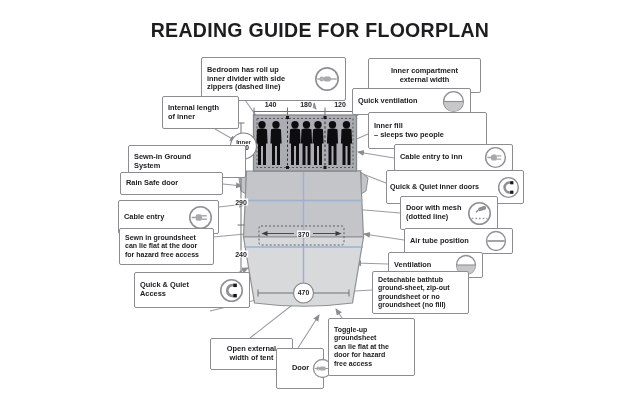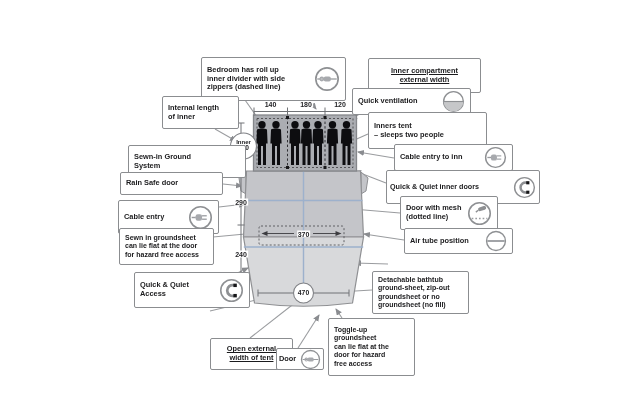--- a/index.html
+++ b/index.html
@@ -6,21 +6,21 @@
   .stage{position:relative;width:640px;height:400px;background:#fff;overflow:hidden;
          font-family:"Liberation Sans",sans-serif;}
   .title{position:absolute;left:0;right:0;top:19px;text-align:center;
          font-size:19.5px;font-weight:bold;letter-spacing:.3px;color:#1d1d1f;}
   .overlay{position:absolute;left:0;top:0;}
   .co{position:absolute;box-sizing:border-box;background:#fff;border:1.4px solid #8b8d90;
       border-radius:2px;color:#1b1b1d;font-weight:bold;display:flex;align-items:center;
       padding:2px 5px;}
   .co .lbl{white-space:pre-line;font-size:7.4px;line-height:1.18;}
   .co.small .lbl{font-size:7px;line-height:1.2;}
-  .co.center{justify-content:center;text-align:center;text-decoration:underline;}
+  .co.center{justify-content:center;text-align:center;}
   .co.withicon{justify-content:space-between;gap:3px;}
   .ic{flex:none;display:block;}
   .dim{position:absolute;transform:translate(-50%,-50%);font-weight:bold;font-size:7px;
        color:#232326;background:#fff;padding:0 1px;line-height:1;white-space:nowrap;}
   .dim.nobg{background:transparent;}
   .circletext{position:absolute;transform:translate(-50%,-50%);background:transparent;
        text-align:center;line-height:1.05;font-weight:bold;color:#232326;}
   .circletext .t1{display:block;font-size:6px;}
   .circletext .t2{display:block;font-size:6.6px;}
   .hidden-defs{position:absolute;width:0;height:0;overflow:hidden;}
@@ -65,20 +65,21 @@
     </g>
     <g id="person" fill="#0d0d10">
       <circle cx="0" cy="3.8" r="3.7"></circle>
       <path d="M-5,8.6 C-2.5,7.2 2.5,7.2 5,8.6 L5.6,22.5 L4,22.5 L4,44 L1,44 L1,25 L-1,25 L-1,44 L-4,44 L-4,22.5 L-5.6,22.5 Z"></path>
     </g>
   </defs>
 </svg>
 
 <div class="stage">
 
+  <div class="title">READING GUIDE FOR FLOORPLAN</div>
 
   <svg class="overlay" width="640" height="400" viewBox="0 0 640 400">
     <defs>
       <marker id="ah" markerWidth="8" markerHeight="8" refX="6" refY="3" orient="auto" markerUnits="userSpaceOnUse">
         <path d="M0,0 L7,3 L0,6 Z" fill="#8a8c90"></path>
       </marker>
     </defs>
 
     <g stroke="#9a9c9f" stroke-width="1.1" fill="none">
       <path d="M245,100 L286,158" marker-end="url(#ah)"></path>
@@ -193,37 +194,37 @@
   </div>
 
   <div class="co withicon" style="left:352px;top:88px;width:119px;height:27px">
     <span class="lbl">Quick ventilation</span>
     <svg class="ic" width="23" height="23" viewBox="0 0 24 24">
         <use href="#sym-vent"></use>
       </svg>
   </div>
 
   <div class="co" style="left:368px;top:112px;width:119px;height:37px">
-    <span class="lbl">Inners tent
+    <span class="lbl">Inner fill
 – sleeps two people</span>
   </div>
 
   <div class="co" style="left:128px;top:145px;width:118px;height:33px">
     <span class="lbl">Sewn-in Ground
 System</span>
   </div>
 
   <div class="co withicon" style="left:394px;top:144px;width:119px;height:27px">
     <span class="lbl">Cable entry to inn</span>
     <svg class="ic" width="23" height="23" viewBox="0 0 24 24">
         <use href="#sym-plug"></use>
       </svg>
   </div>
 
-  <div class="co withicon" style="left:386px;top:170px;width:154px;height:28px;padding:16px 3px">
+  <div class="co withicon" style="left:386px;top:170px;width:138px;height:28px;padding:16px 3px">
     <span class="lbl" style="font-size:7.2px">Quick &amp; Quiet inner doors</span>
     <svg class="ic" width="23" height="23" viewBox="0 0 24 24">
         <use href="#sym-magnet"></use>
       </svg>
   </div>
 
   <div class="co" style="left:120px;top:172px;width:103px;height:23px">
     <span class="lbl">Rain Safe door</span>
   </div>
 
@@ -242,20 +243,26 @@
       </svg>
   </div>
 
   <div class="co withicon" style="left:404px;top:228px;width:109px;height:26px">
     <span class="lbl">Air tube position</span>
     <svg class="ic" width="22" height="22" viewBox="0 0 24 24">
         <use href="#sym-airtube"></use>
       </svg>
   </div>
 
+  <div class="co withicon" style="left:388px;top:252px;width:95px;height:26px">
+    <span class="lbl">Ventilation</span>
+    <svg class="ic" width="22" height="22" viewBox="0 0 24 24">
+        <use href="#sym-vent"></use>
+      </svg>
+  </div>
 
   <div class="co small" style="left:119px;top:228px;width:95px;height:37px">
     <span class="lbl">Sewn in groundsheet
 can lie flat at the door
 for hazard free access</span>
   </div>
 
   <div class="co withicon" style="left:134px;top:272px;width:116px;height:36px">
     <span class="lbl">Quick &amp; Quiet
 Access</span>
@@ -263,21 +270,21 @@
         <use href="#sym-magnet"></use>
       </svg>
   </div>
 
 
   <div class="co center" style="left:210px;top:338px;width:83px;height:32px">
     <span class="lbl">Open external
 width of tent</span>
   </div>
 
-  <div class="co withicon" style="left:276px;top:348px;width:48px;height:22px;padding:2px 2px">
+  <div class="co withicon" style="left:276px;top:348px;width:48px;height:41px;padding:2px 15px">
     <span class="lbl">Door</span>
     <svg class="ic" width="21" height="21" viewBox="0 0 24 24">
         <use href="#sym-zipper"></use>
       </svg>
   </div>
 
   <div class="co small" style="left:328px;top:318px;width:87px;height:58px">
     <span class="lbl">Toggle-up
 groundsheet
 can lie flat at the

